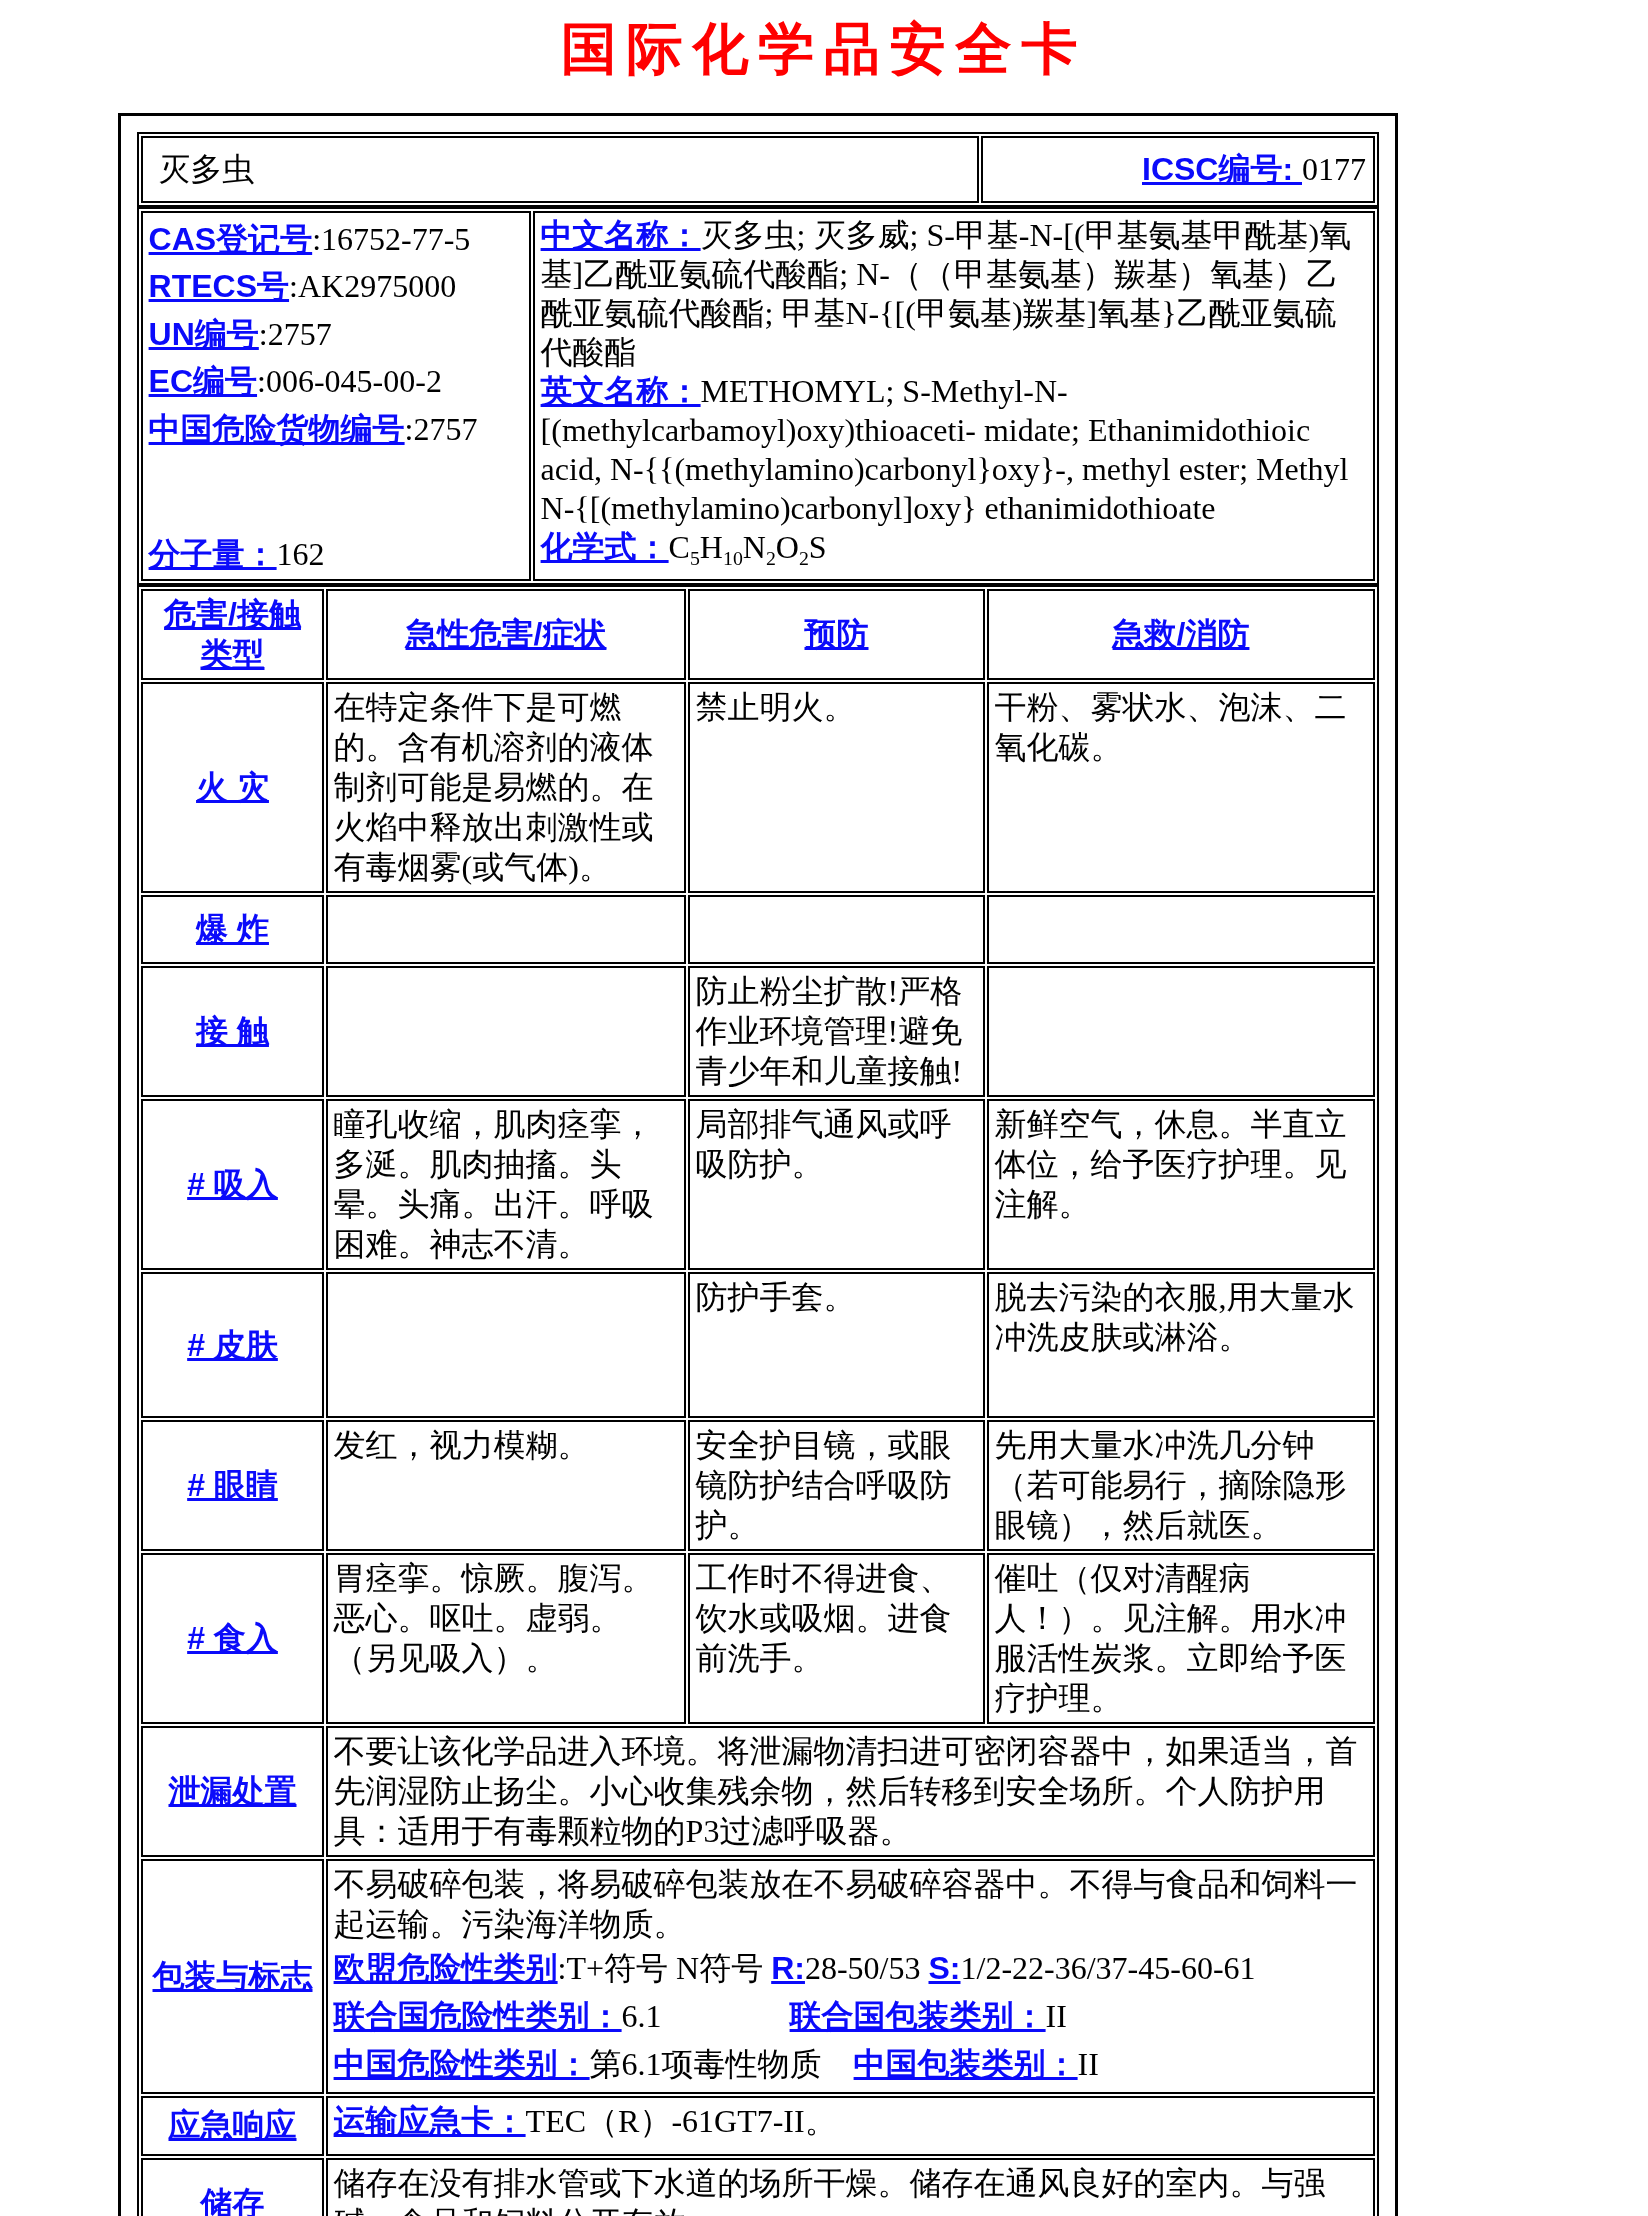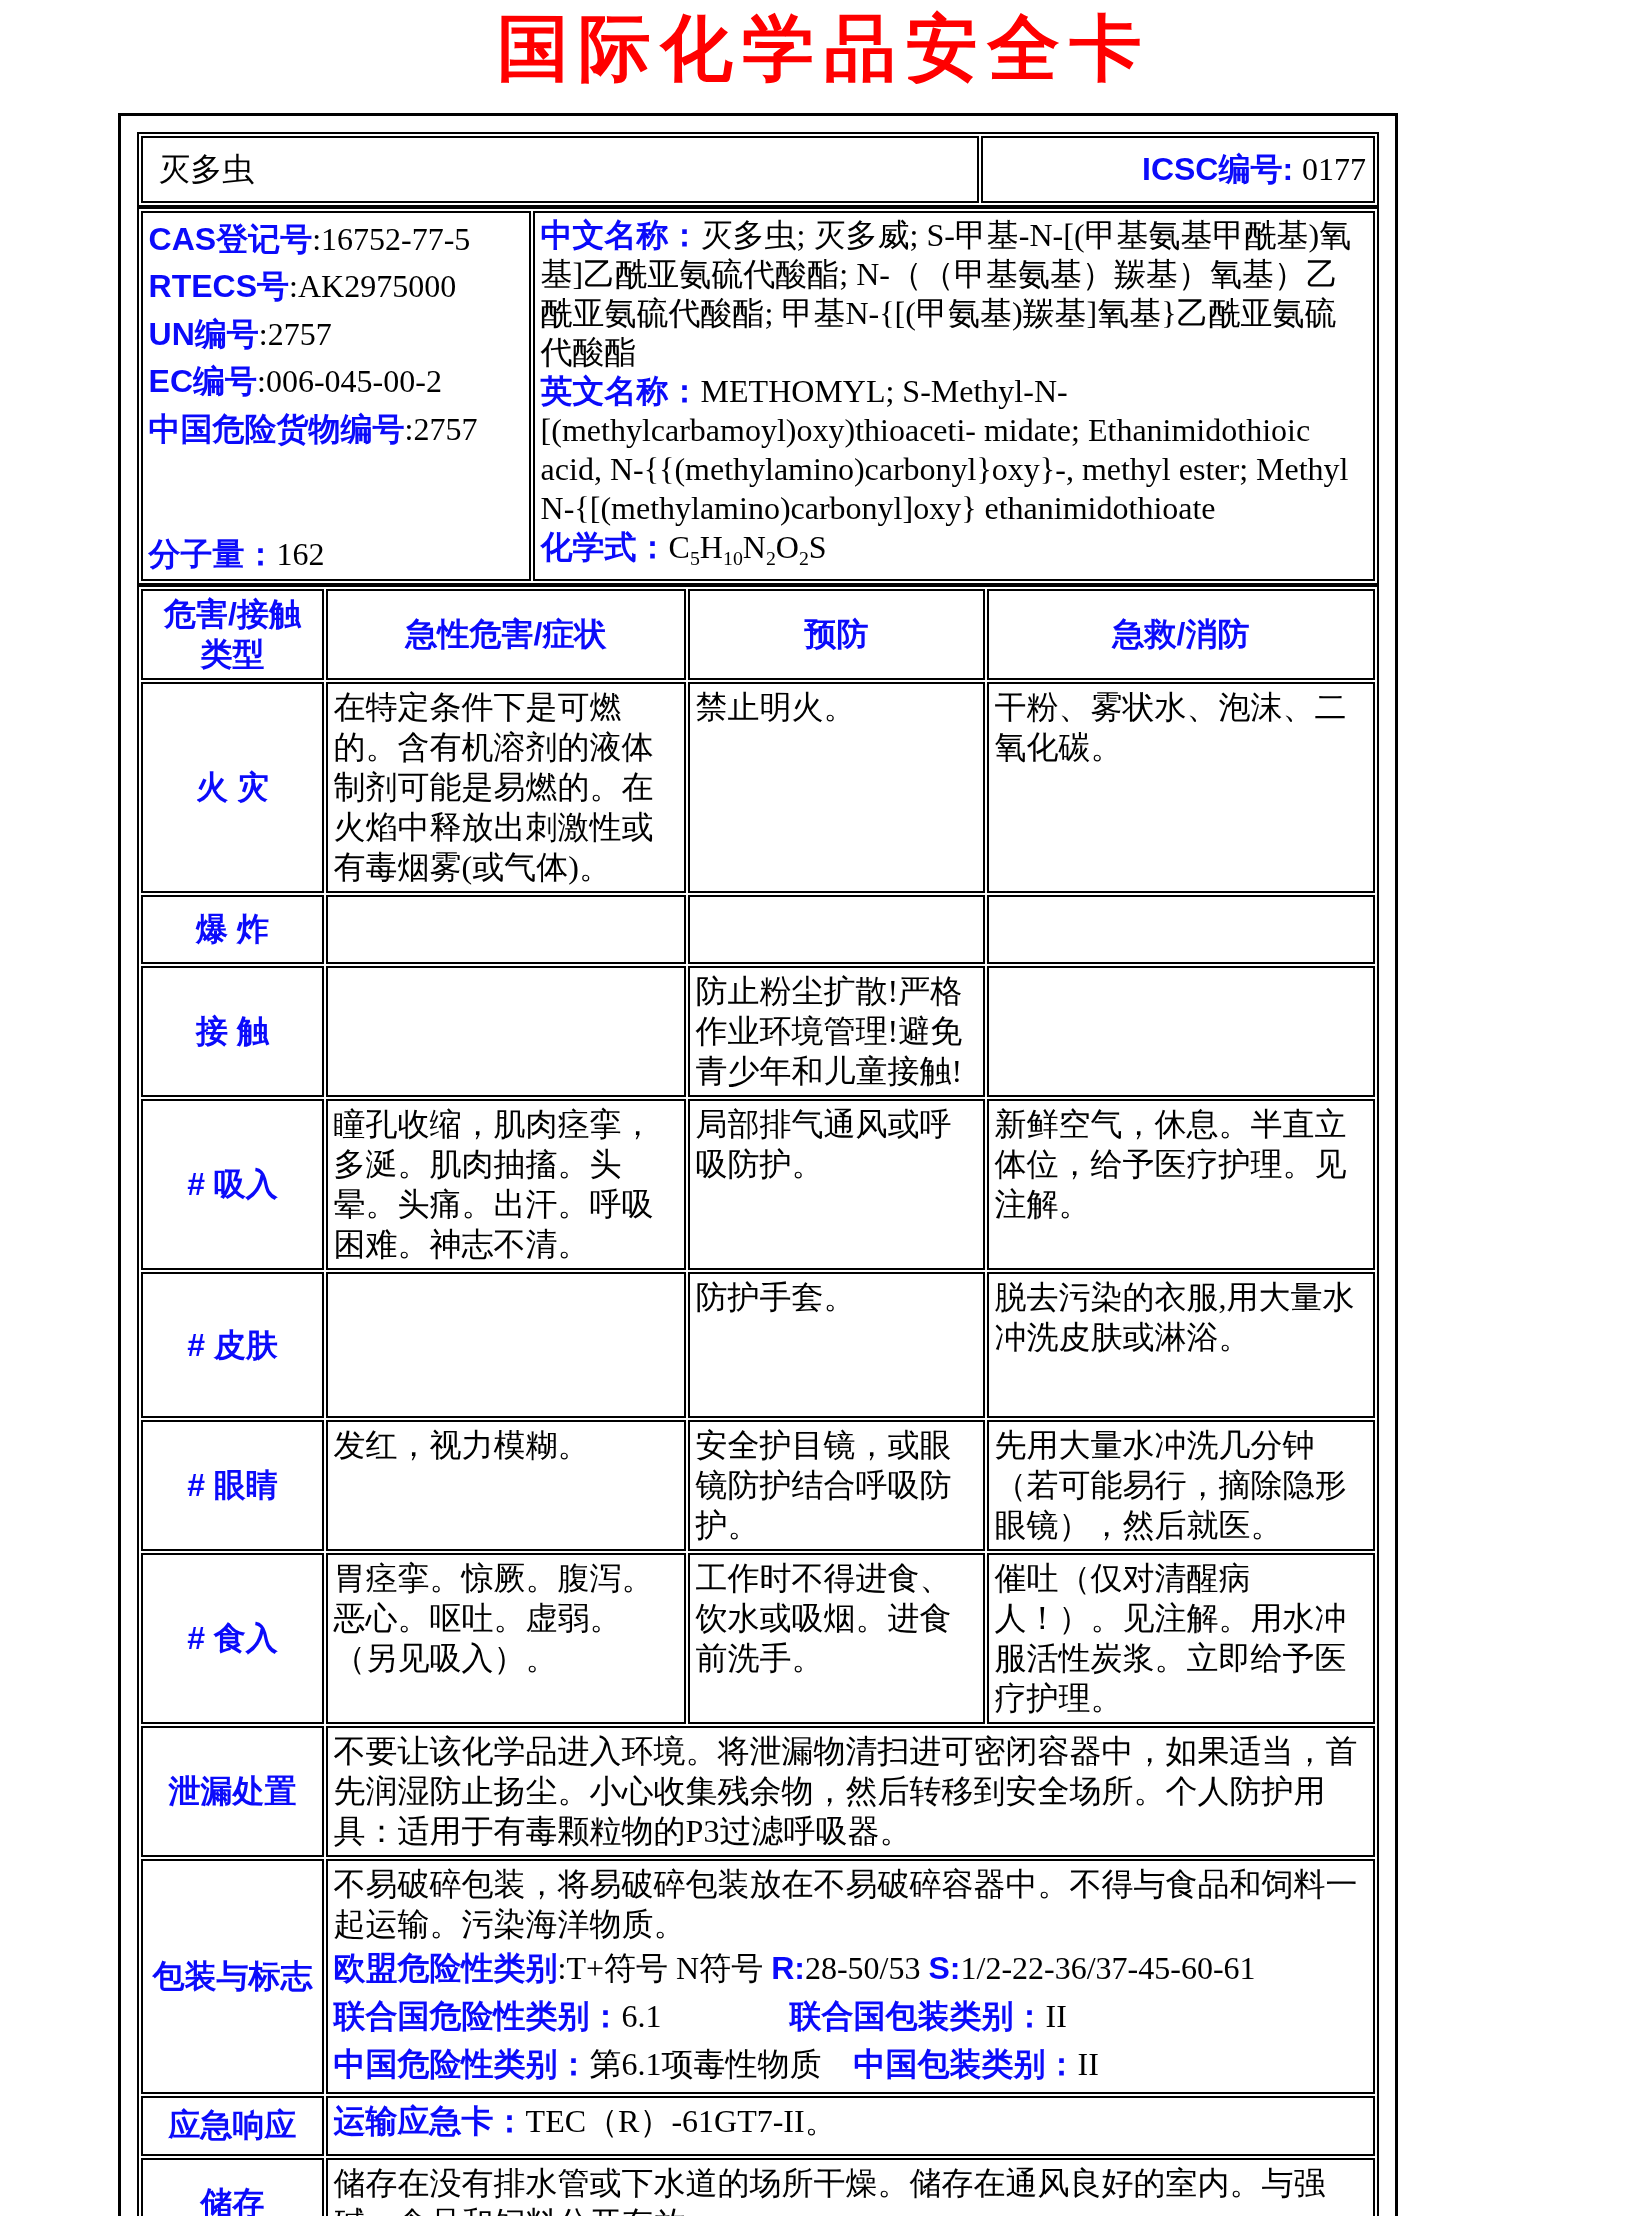--- a/index.html
+++ b/index.html
@@ -8,21 +8,21 @@
     background: #ffffff;
     font-family: "Liberation Serif", serif;
     color: #000;
     overflow: hidden;
   }
   .page-title {
     text-align: center;
     color: #ff0000;
     font-family: "Liberation Sans", sans-serif;
     font-weight: bold;
-    font-size: 72px;
+    font-size: 56px;
     letter-spacing: 9.8px;
     margin: 15.3px 0 31px 0;
     line-height: 67px;
   }
   .card {
     width: 1242px;
     margin-left: 118px;
     border: 3.5px solid #000;
     padding: 16px;
     background: #fff;
@@ -41,20 +41,21 @@
     vertical-align: top;
     font-size: 32px;
     line-height: 1.25;
     box-sizing: border-box;
     word-break: break-word;
   }
   .b, .lbl-cell {
     color: #0b0bfa;
     font-family: "Liberation Sans", sans-serif;
     font-weight: bold;
+    text-decoration: underline;
   }
   .lbl-cell {
     text-align: center;
     vertical-align: middle;
     font-size: 32px;
   }
   .head-cell { height: 85px; }
   sub { font-size: 0.62em; line-height: 0; }
 
   

